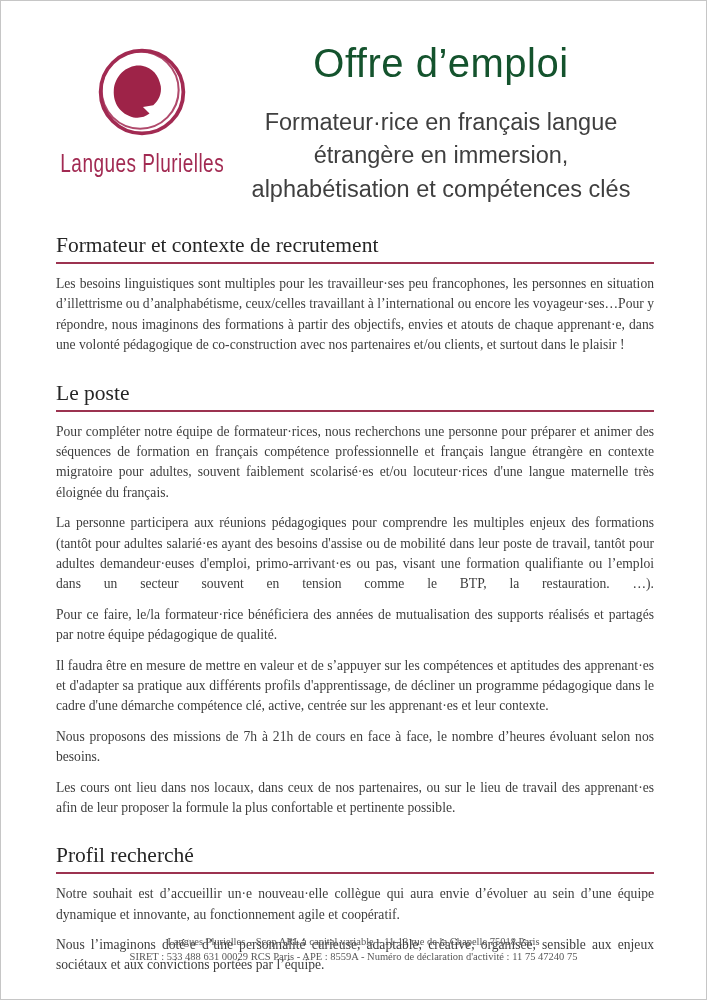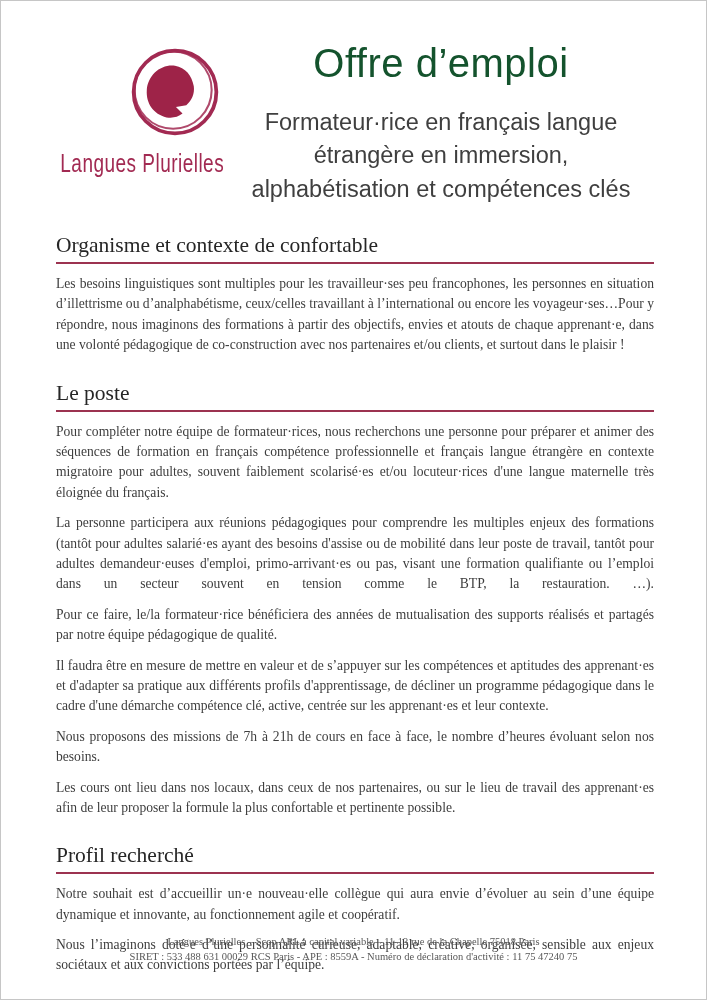--- a/index.html
+++ b/index.html
@@ -9,21 +9,21 @@
     box-sizing: border-box;
     border: 1px solid #c6c6c6;
     background: #ffffff;
     padding: 38px 52px 0 55px;
     overflow: hidden;
     font-family: "Liberation Serif", serif;
     color: #3d3d3d;
   }
   
   .header { display: flex; align-items: flex-start; }
-  .logo-block { width: 172px; flex: none; text-align: right; padding-top: 6px; }
+  .logo-block { width: 172px; flex: none; text-align: center; padding-top: 6px; }
   .logo-mark { display: inline-block; }
   .logo-text {
     display: inline-block;
     font-family: "Liberation Sans", sans-serif;
     font-size: 20px;
     color: #a22a52;
     transform: scale(0.95, 1.3);
     transform-origin: center top;
     letter-spacing: 0.5px;
     margin-top: 6px;
@@ -98,21 +98,21 @@
       <div class="doc-subtitle">
         <span>Formateur·rice en français langue</span><br>
         <span>étrangère en immersion,</span><br>
         <span>alphabétisation et compétences clés</span>
       </div>
     </div>
 
   </div>
 
   <div>
-    <h2 class="section-heading first">Organisme et contexte de confortable</h2>
+    <h2 class="section-heading first">Formateur et contexte de recrutement</h2>
     <p class="body-p">Les besoins linguistiques sont multiples pour les travailleur·ses peu francophones, les personnes en situation d’illettrisme ou d’analphabétisme, ceux/celles travaillant à l’international ou encore les voyageur·ses…Pour y répondre, nous imaginons des formations à partir des objectifs, envies et atouts de chaque apprenant·e, dans une volonté pédagogique de co-construction avec nos partenaires et/ou clients, et surtout dans le plaisir !</p>
   </div>
 
   <div>
     <h2 class="section-heading">Le poste</h2>
     <p class="body-p">Pour compléter notre équipe de formateur·rices, nous recherchons une personne pour préparer et animer des séquences de formation en français compétence professionnelle et français langue étrangère en contexte migratoire pour adultes, souvent faiblement scolarisé·es et/ou locuteur·rices d'une langue maternelle très éloignée du français.</p>
     <p class="body-p justify-all">La personne participera aux réunions pédagogiques pour comprendre les multiples enjeux des formations (tantôt pour adultes salarié·es ayant des besoins d'assise ou de mobilité dans leur poste de travail, tantôt pour adultes demandeur·euses d'emploi, primo-arrivant·es ou pas, visant une formation qualifiante ou l’emploi dans un secteur souvent en tension comme le BTP, la restauration. …).</p>
     <p class="body-p">Pour ce faire, le/la formateur·rice bénéficiera des années de mutualisation des supports réalisés et partagés par notre équipe pédagogique de qualité.</p>
     <p class="body-p after-justify-all">Il faudra être en mesure de mettre en valeur et de s’appuyer sur les compétences et aptitudes des apprenant·es et d'adapter sa pratique aux différents profils d'apprentissage, de décliner un programme pédagogique dans le cadre d'une démarche compétence clé, active, centrée sur les apprenant·es et leur contexte.</p>
     <p class="body-p">Nous proposons des missions de 7h à 21h de cours en face à face, le nombre d’heures évoluant selon nos besoins.</p>

